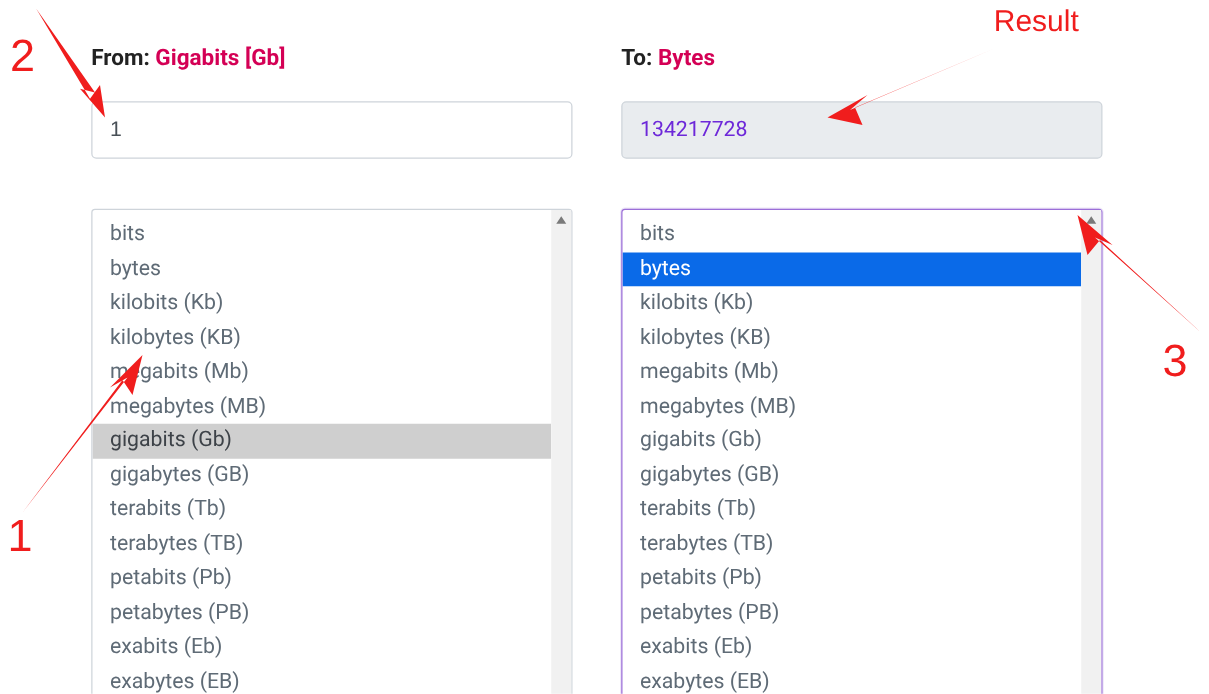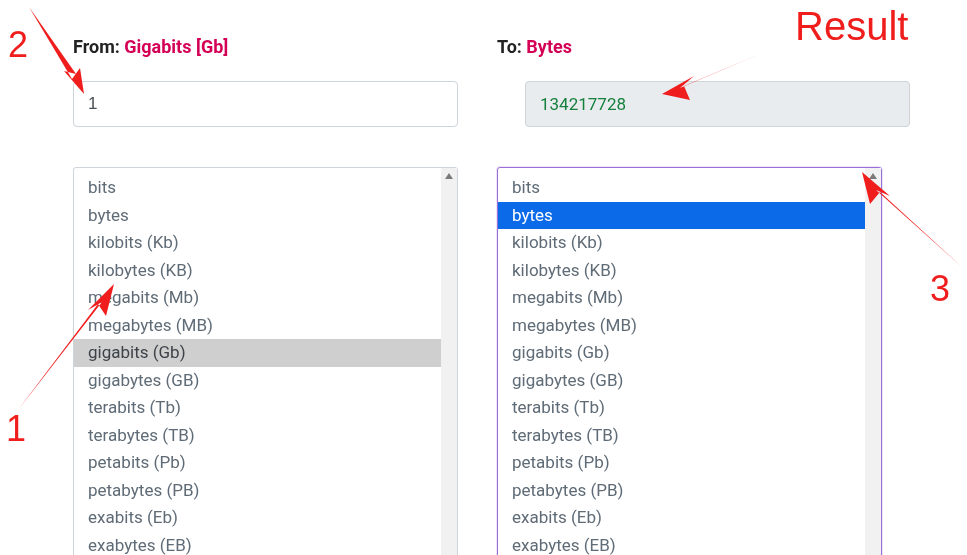--- a/index.html
+++ b/index.html
@@ -44,24 +44,23 @@
     outline: none;
   }
   .value-output {
     width: 100%;
     height: 46px;
     padding: 8px 14px;
     font-size: 17px;
     border: 1px solid #ced4da;
     border-radius: 4px;
     background: #e9ecef;
-    color: #15803d;
+    color: #6d28d9;
     display: flex;
     align-items: center;
-    margin-left: 28px;
   }
 
   .list-wrap {
     margin-top: 40px;
     width: 100%;
     height: 403px;
     border: 1px solid #ced4da;
     border-radius: 3px;
     background: #fff;
     position: relative;
@@ -205,18 +204,18 @@
 <div class="anno-label" style="left:8px; top:24px;">2</div>
 
 <svg class="arrow anno" style="left:10px; top:280px;" width="120" height="140">
   <path d="M8 130 L92 22 L78 30 L104 4 L96 36 L88 24 Z"></path>
 </svg>
 <div class="anno-label" style="left:6px; top:408px;">1</div>
 
 <svg class="arrow anno" style="left:660px; top:34px;" width="140" height="70">
   <path d="M135 5 L20 54 L34 42 L2 60 L30 66 L24 52 Z"></path>
 </svg>
-<div class="anno-label big" style="left:795px; top:4px; font-size:40px;">Result</div>
+<div class="anno-label big" style="left:795px; top:4px; font-size:24px;">Result</div>
 
 <svg class="arrow anno" style="left:858px; top:168px;" width="110" height="110">
   <path d="M105 100 L18 22 L32 28 L4 4 L12 36 L22 24 Z"></path>
 </svg>
 <div class="anno-label" style="left:930px; top:268px;">3</div>
 
 </body></html>

